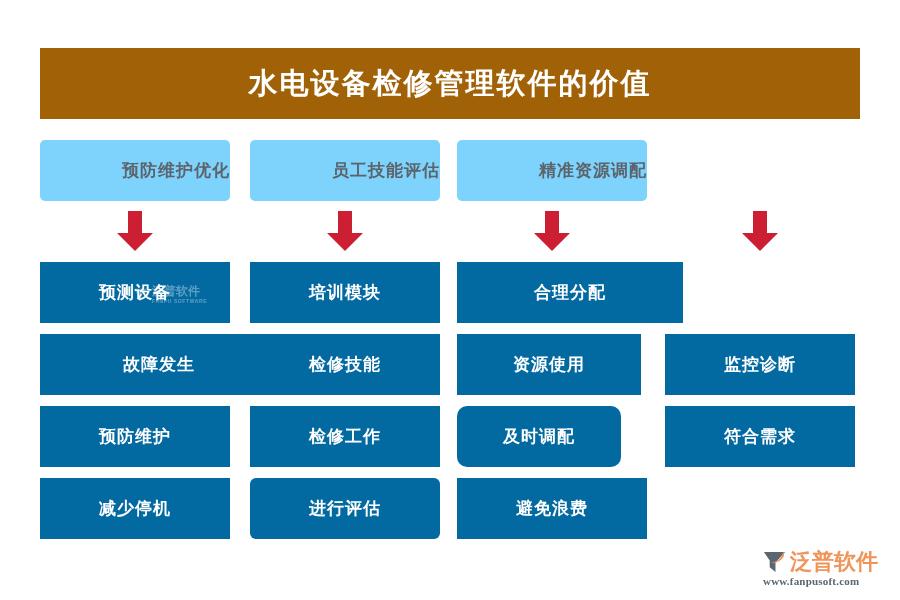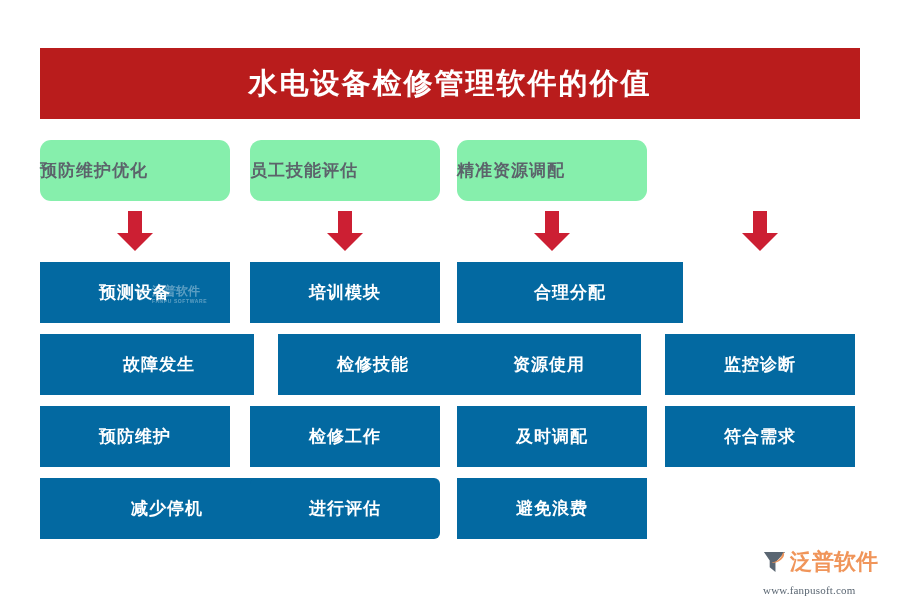--- a/index.html
+++ b/index.html
@@ -23,21 +23,21 @@
     background: #ffffff;
   }
 
   
   #title-banner {
     position: absolute;
     left: 40px;
     top: 48px;
     width: 820px;
     height: 71px;
-    background: #b91c1c;
+    background: #a16207;
     display: flex;
     align-items: center;
     justify-content: center;
   }
   #title-text {
     color: #ffffff;
     font-size: 29px;
     font-weight: bold;
     letter-spacing: 2px;
     line-height: 1;
@@ -49,25 +49,25 @@
     position: absolute;
     left: 40px;
     top: 140px;
     width: 820px;
     height: 61px;
   }
   .category-box {
     position: absolute;
     top: 0;
     height: 61px;
-    background: #86efac;
-    border-radius: 11px;
-    display: flex;
-    align-items: center;
-    justify-content: flex-start;
+    background: #7dd3fc;
+    border-radius: 5px;
+    display: flex;
+    align-items: center;
+    justify-content: flex-end;
   }
   .category-label {
     color: #5c636b;
     font-size: 17px;
     font-weight: bold;
     letter-spacing: 1px;
     white-space: nowrap;
   }
 
   
@@ -172,24 +172,24 @@
   #corner-logo .logo-cn {
     font-size: 22px;
     font-weight: bold;
     color: #f0955a;
     letter-spacing: 0px;
     line-height: 1;
     white-space: nowrap;
   }
   #corner-logo .logo-url {
     font-size: 11px;
-    font-weight: normal;
+    font-weight: bold;
     color: #5a6672;
     letter-spacing: 0.2px;
-    margin-top: 9px;
+    margin-top: 0;
     padding-left: 1px;
     white-space: nowrap;
     font-family: "Liberation Serif", "DejaVu Serif", serif;
   }
 </style>
 </head>
 <body>
 
 <div id="canvas">
 
@@ -237,44 +237,44 @@
           <span class="wm-en">FANPU SOFTWARE</span>
         </span>
       </div>
     </div>
     <div class="flow-cell" style="left:0px;top:72px;width:190px;padding-left:24px;">
       <span class="flow-label">故障发生</span>
     </div>
     <div class="flow-cell" style="left:0px;top:144px;width:190px;">
       <span class="flow-label">预防维护</span>
     </div>
-    <div class="flow-cell" style="left:0px;top:216px;width:190px;padding-left:32px;">
+    <div class="flow-cell" style="left:0px;top:216px;width:190px;">
       <span class="flow-label">减少停机</span>
     </div>
 
     <div class="flow-cell" style="left:210px;top:0px;width:190px;">
       <span class="flow-label">培训模块</span>
     </div>
-    <div class="flow-cell" style="left:210px;top:72px;width:190px;margin-left:28px;">
+    <div class="flow-cell" style="left:210px;top:72px;width:190px;">
       <span class="flow-label">检修技能</span>
     </div>
     <div class="flow-cell" style="left:210px;top:144px;width:190px;">
       <span class="flow-label">检修工作</span>
     </div>
     <div class="flow-cell" style="left:210px;top:216px;width:190px;border-radius:6px;">
       <span class="flow-label">进行评估</span>
     </div>
 
     <div class="flow-cell" style="left:417px;top:0px;width:226px;">
       <span class="flow-label">合理分配</span>
     </div>
     <div class="flow-cell" style="left:417px;top:72px;width:184px;">
       <span class="flow-label">资源使用</span>
     </div>
-    <div class="flow-cell" style="left:417px;top:144px;width:190px;">
+    <div class="flow-cell" style="left:417px;top:144px;width:164px;border-radius:10px;">
       <span class="flow-label">及时调配</span>
     </div>
     <div class="flow-cell" style="left:417px;top:216px;width:190px;">
       <span class="flow-label">避免浪费</span>
     </div>
 
     <div class="flow-cell" style="left:625px;top:72px;width:190px;">
       <span class="flow-label">监控诊断</span>
     </div>
     <div class="flow-cell" style="left:625px;top:144px;width:190px;">

